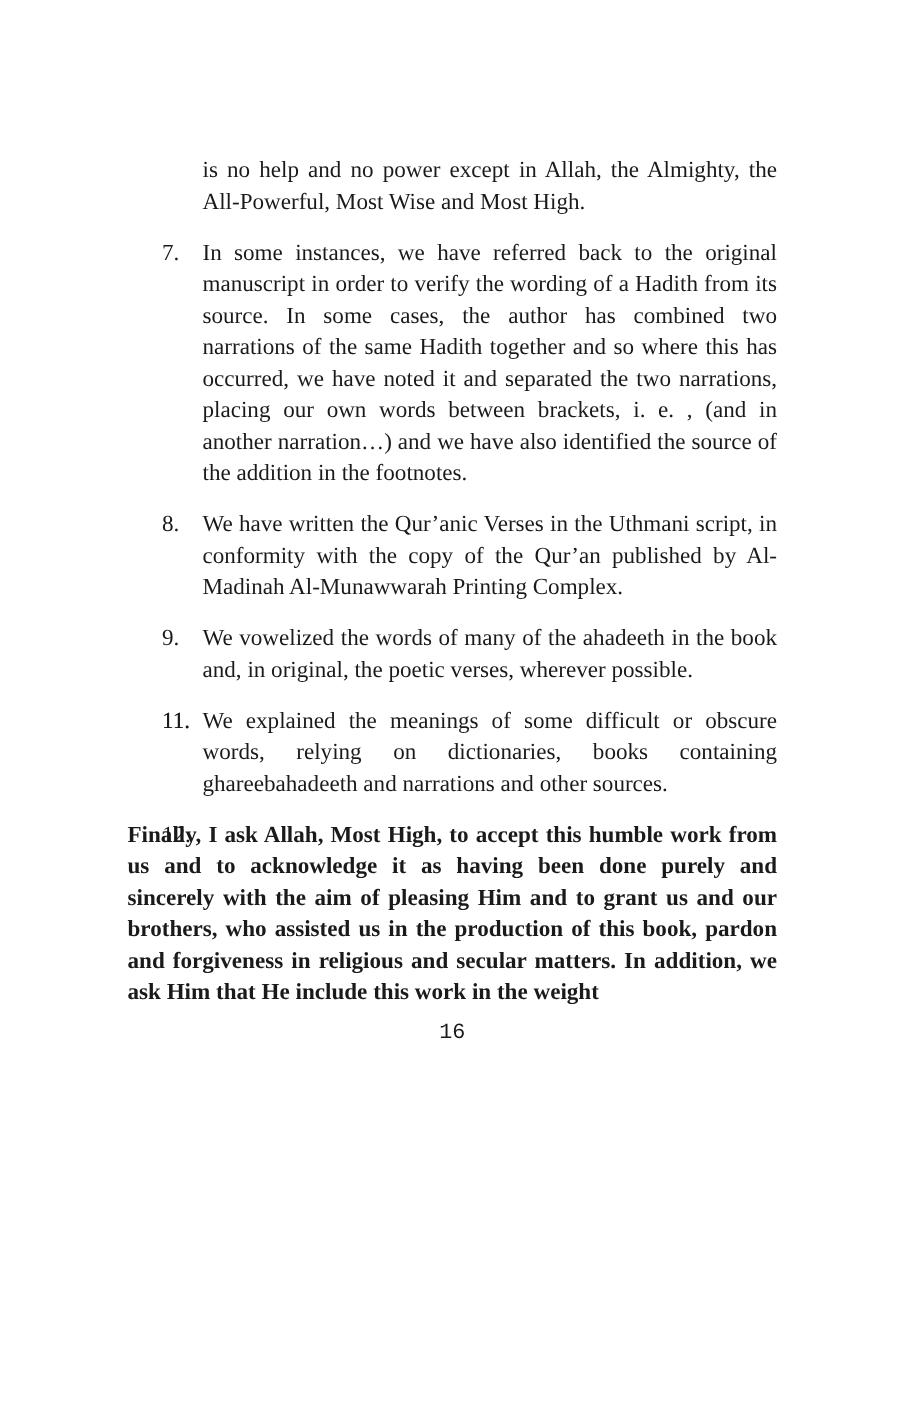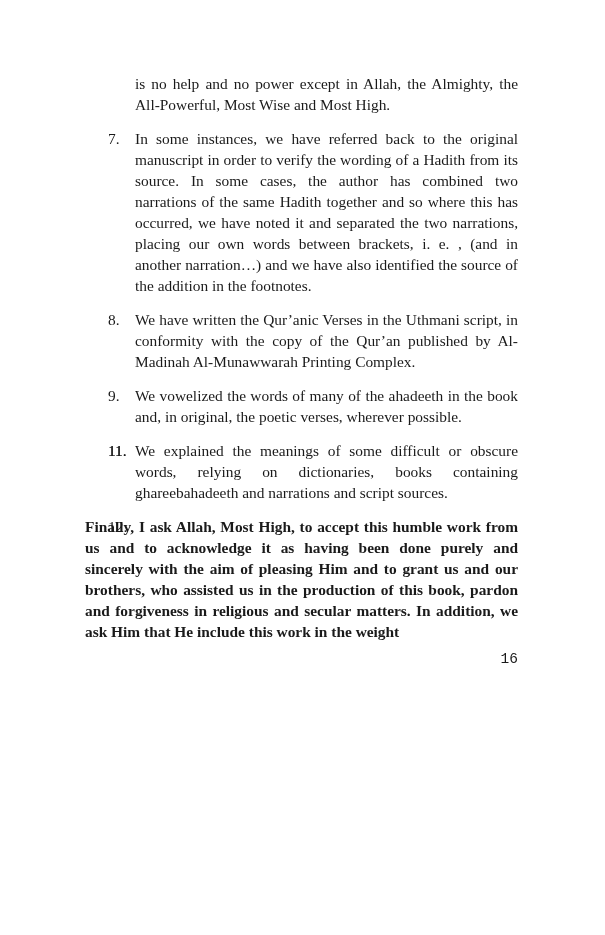--- a/index.html
+++ b/index.html
@@ -12,21 +12,21 @@
     background: #ffffff;
     font-family: "Liberation Serif", "DejaVu Serif", serif;
     color: #1a1a1a;
     overflow: hidden;
   }
   .page {
     position: relative;
     width: 605px;
     height: 765px;
     box-sizing: border-box;
-    padding: 73px 87px 0 85px;
+    padding: 103px 87px 0 85px;
     background: #ffffff;
   }
   .content {
     font-size: 15.4px;
     line-height: 21px;
     text-align: justify;
   }
   p {
     margin: 0;
   }
@@ -44,21 +44,21 @@
     left: 23px;
     top: 0;
     text-align: left;
   }
   .closing {
     margin-bottom: 0;
     font-weight: bold;
   }
   .page-number {
     margin-top: 9px;
-    text-align: right;
+    text-align: center;
     font-family: "Liberation Mono", "DejaVu Sans Mono", monospace;
     font-size: 14.5px;
     line-height: 17px;
     color: #1a1a1a;
   }
 </style>
 </head>
 <body>
 
 <div class="page">
@@ -80,21 +80,21 @@
       <span class="num">9.</span>
       <p class="item-text">We vowelized the words of many of the ahadeeth in the book and, in original, the poetic verses, wherever possible.</p>
     </div>
 
     <div class="list-item">
       <span class="num">11.</span>
     </div>
 
     <div class="list-item">
       <span class="num">11.</span>
-      <p class="item-text">We explained the meanings of some difficult or obscure words, relying on dictionaries, books containing ghareebahadeeth and narrations and script sources.</p>
+      <p class="item-text">We explained the meanings of some difficult or obscure words, relying on dictionaries, books containing ghareebahadeeth and narrations and other sources.</p>
     </div>
 
     <div class="list-item">
       <span class="num">12.</span>
     </div>
 
     <p class="closing">Finally, I ask Allah, Most High, to accept this humble work from us and to acknowledge it as having been done purely and sincerely with the aim of pleasing Him and to grant us and our brothers, who assisted us in the production of this book, pardon and forgiveness in religious and secular matters. In addition, we ask Him that He include this work in the weight</p>
 
   </div>
 

